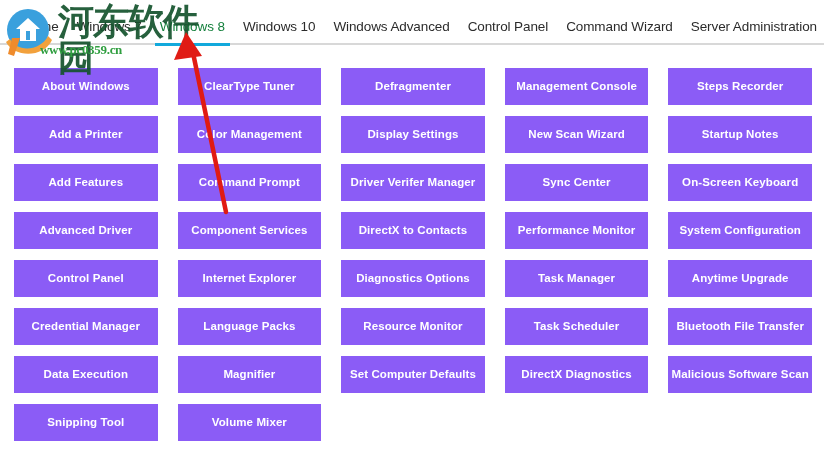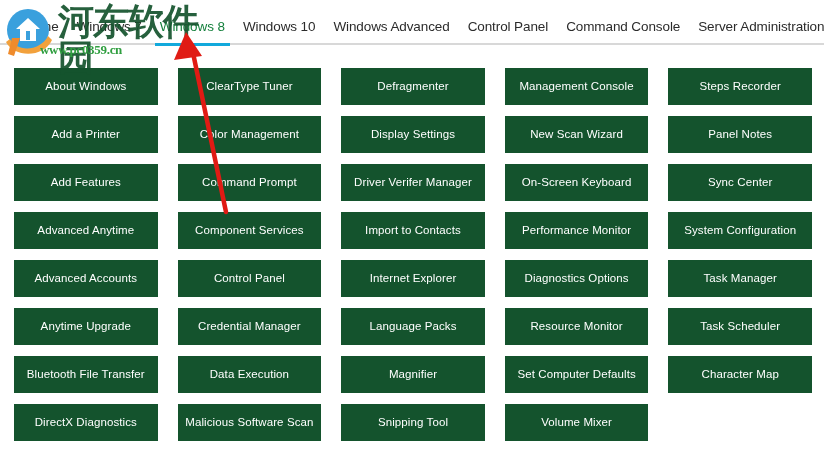--- a/index.html
+++ b/index.html
@@ -44,24 +44,24 @@
     position: absolute;
     top: 68px; left: 14px;
     width: 798px;
     display: grid;
     grid-template-columns: repeat(5, 1fr);
     column-gap: 20px;
     row-gap: 11px;
   }
   .tile {
     height: 37px;
-    background: #14532d;
+    background: #8b5cf6;
     color: #ffffff;
     font-size: 11.5px;
-    font-weight: normal;
+    font-weight: bold;
     display: flex;
     align-items: center;
     justify-content: center;
     text-align: center;
     cursor: pointer;
     letter-spacing: 0.1px;
     user-select: none;
     padding: 16px 3px;
     line-height: 1.1;
   }
@@ -124,66 +124,64 @@
     <div class="nav-item">
       <span>Windows 10</span>
     </div>
     <div class="nav-item">
       <span>Windows Advanced</span>
     </div>
     <div class="nav-item">
       <span>Control Panel</span>
     </div>
     <div class="nav-item">
-      <span>Command Console</span>
+      <span>Command Wizard</span>
     </div>
     <div class="nav-item">
       <span>Server Administration</span>
     </div>
   </div>
 
   <div class="nav-rule"></div>
   <div class="nav-rule-active" id="active-underline" style="left: 154.75px; width: 75.125px;"></div>
 
   <div class="grid" id="tile-grid">
       <div class="tile">About Windows</div>
       <div class="tile">ClearType Tuner</div>
       <div class="tile">Defragmenter</div>
       <div class="tile">Management Console</div>
       <div class="tile">Steps Recorder</div>
       <div class="tile">Add a Printer</div>
       <div class="tile">Color Management</div>
       <div class="tile">Display Settings</div>
       <div class="tile">New Scan Wizard</div>
-      <div class="tile">Panel Notes</div>
+      <div class="tile">Startup Notes</div>
       <div class="tile">Add Features</div>
       <div class="tile">Command Prompt</div>
       <div class="tile">Driver Verifer Manager</div>
+      <div class="tile">Sync Center</div>
       <div class="tile">On-Screen Keyboard</div>
-      <div class="tile">Sync Center</div>
-      <div class="tile">Advanced Anytime</div>
+      <div class="tile">Advanced Driver</div>
       <div class="tile">Component Services</div>
-      <div class="tile">Import to Contacts</div>
+      <div class="tile">DirectX to Contacts</div>
       <div class="tile">Performance Monitor</div>
       <div class="tile">System Configuration</div>
-      <div class="tile">Advanced Accounts</div>
       <div class="tile">Control Panel</div>
       <div class="tile">Internet Explorer</div>
       <div class="tile">Diagnostics Options</div>
       <div class="tile">Task Manager</div>
       <div class="tile">Anytime Upgrade</div>
       <div class="tile">Credential Manager</div>
       <div class="tile">Language Packs</div>
       <div class="tile">Resource Monitor</div>
       <div class="tile">Task Scheduler</div>
       <div class="tile">Bluetooth File Transfer</div>
       <div class="tile">Data Execution</div>
       <div class="tile">Magnifier</div>
       <div class="tile">Set Computer Defaults</div>
-      <div class="tile">Character Map</div>
       <div class="tile">DirectX Diagnostics</div>
       <div class="tile">Malicious Software Scan</div>
       <div class="tile">Snipping Tool</div>
       <div class="tile">Volume Mixer</div>
     </div>
 
   <div class="watermark">
     <svg class="wm-logo" viewBox="0 0 54 54">
       <circle cx="26" cy="24" r="21" fill="#3aa0dd"></circle>
       <path d="M26 12 L38 23 L34 23 L34 35 L18 35 L18 23 L14 23 Z" fill="#ffffff"></path>

